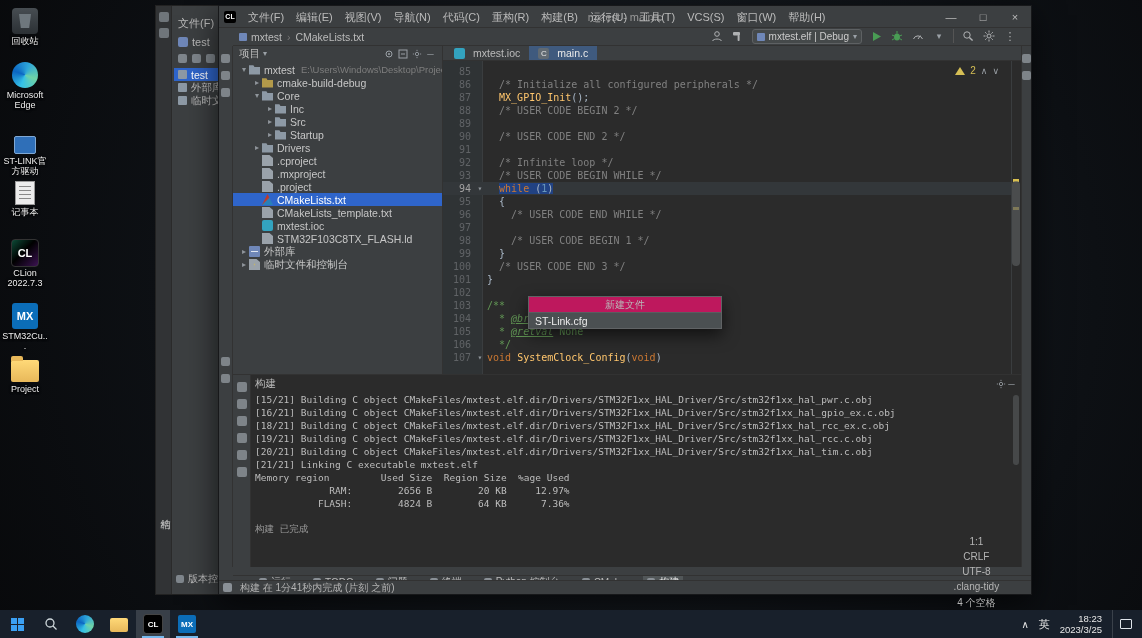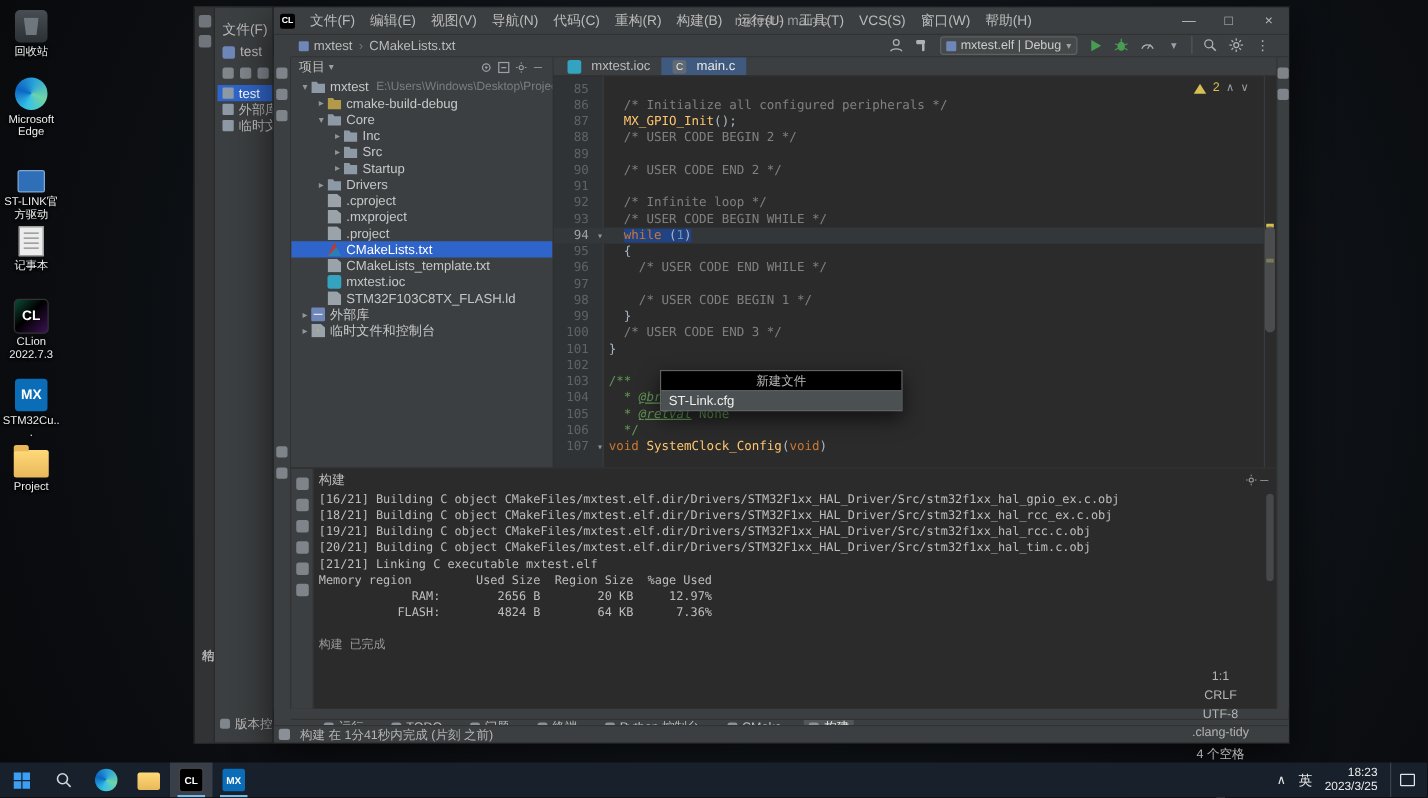--- a/index.html
+++ b/index.html
@@ -116,21 +116,21 @@
   .tok-sel{background:#214283;}
   .inspect{position:absolute;right:22px;top:4px;display:flex;align-items:center;gap:5px;color:#9aa0a6;font-size:9px;}
   .warn-tri{width:0;height:0;border-left:5px solid transparent;border-right:5px solid transparent;border-bottom:8px solid #d6bf55;}
   .inspect .cnt{color:#d6bf55;font-size:10px;}
   .scroll-stripe{position:absolute;right:0;top:0;width:10px;bottom:0;background:#2b2b2b;border-left:1px solid #3a3d3f;}
   .scroll-thumb{position:absolute;right:1px;top:120px;width:8px;height:85px;background:#595b5d;border-radius:4px;opacity:.7;}
   .mark{position:absolute;right:2px;width:6px;height:3px;background:#d9bf4e;}
 
   
   .popup{position:absolute;left:527px;top:295px;width:194px;z-index:6;border:1px solid #606365;box-shadow:0 6px 16px rgba(0,0,0,.6);}
-  .popup-title{height:15px;background:#000000;color:#b8b8b8;font-size:10px;display:flex;align-items:center;justify-content:center;}
+  .popup-title{height:15px;background:#be185d;color:#b8b8b8;font-size:10px;display:flex;align-items:center;justify-content:center;}
   .popup-input{height:16px;background:#4b5052;color:#ececec;font-size:10.5px;display:flex;align-items:center;padding:0 6px;border-top:1px solid #5a5d5f;}
 
   
   .build-panel{position:absolute;left:14px;right:10px;bottom:27px;height:193px;background:#2b2b2b;border-top:1px solid #323232;}
   .bp-stripe{position:absolute;left:0;top:0;width:18px;bottom:0;background:#3c3f41;border-right:1px solid #323232;}
   .bp-stripe .sq{width:10px;height:10px;margin:7px auto 0 auto;background:#8a9096;border-radius:2px;opacity:.85;}
   .bp-head{position:absolute;left:22px;top:2px;right:4px;height:14px;display:flex;align-items:center;color:#bbb;font-size:10.5px;}
   .bp-head .grow{flex:1;}
   .console{position:absolute;left:22px;top:18px;right:14px;bottom:2px;font-family:"DejaVu Sans Mono","Liberation Mono",monospace;font-size:9.5px;color:#bdbdbd;overflow:hidden;}
   .console .cline{height:13px;line-height:13px;white-space:pre;}
@@ -533,20 +533,21 @@
                 <line x1="6" y1="1" x2="6" y2="2.5"></line>
                 <line x1="6" y1="9.5" x2="6" y2="11"></line>
                 <line x1="1" y1="6" x2="2.5" y2="6"></line>
                 <line x1="9.5" y1="6" x2="11" y2="6"></line>
               </g>
             </svg>
         </span>
         <span class="ph-ic">─</span>
       </div>
       <div class="console" id="console">
+          <div class="cline">[15/21] Building C object CMakeFiles/mxtest.elf.dir/Drivers/STM32F1xx_HAL_Driver/Src/stm32f1xx_hal_pwr.c.obj</div>
           <div class="cline">[16/21] Building C object CMakeFiles/mxtest.elf.dir/Drivers/STM32F1xx_HAL_Driver/Src/stm32f1xx_hal_gpio_ex.c.obj</div>
           <div class="cline">[18/21] Building C object CMakeFiles/mxtest.elf.dir/Drivers/STM32F1xx_HAL_Driver/Src/stm32f1xx_hal_rcc_ex.c.obj</div>
           <div class="cline">[19/21] Building C object CMakeFiles/mxtest.elf.dir/Drivers/STM32F1xx_HAL_Driver/Src/stm32f1xx_hal_rcc.c.obj</div>
           <div class="cline">[20/21] Building C object CMakeFiles/mxtest.elf.dir/Drivers/STM32F1xx_HAL_Driver/Src/stm32f1xx_hal_tim.c.obj</div>
           <div class="cline">[21/21] Linking C executable mxtest.elf</div>
           <div class="cline">Memory region         Used Size  Region Size  %age Used</div>
           <div class="cline">             RAM:        2656 B        20 KB     12.97%</div>
           <div class="cline">           FLASH:        4824 B        64 KB      7.36%</div>
           <div class="cline cstatus">构建 已完成</div>
         </div>

